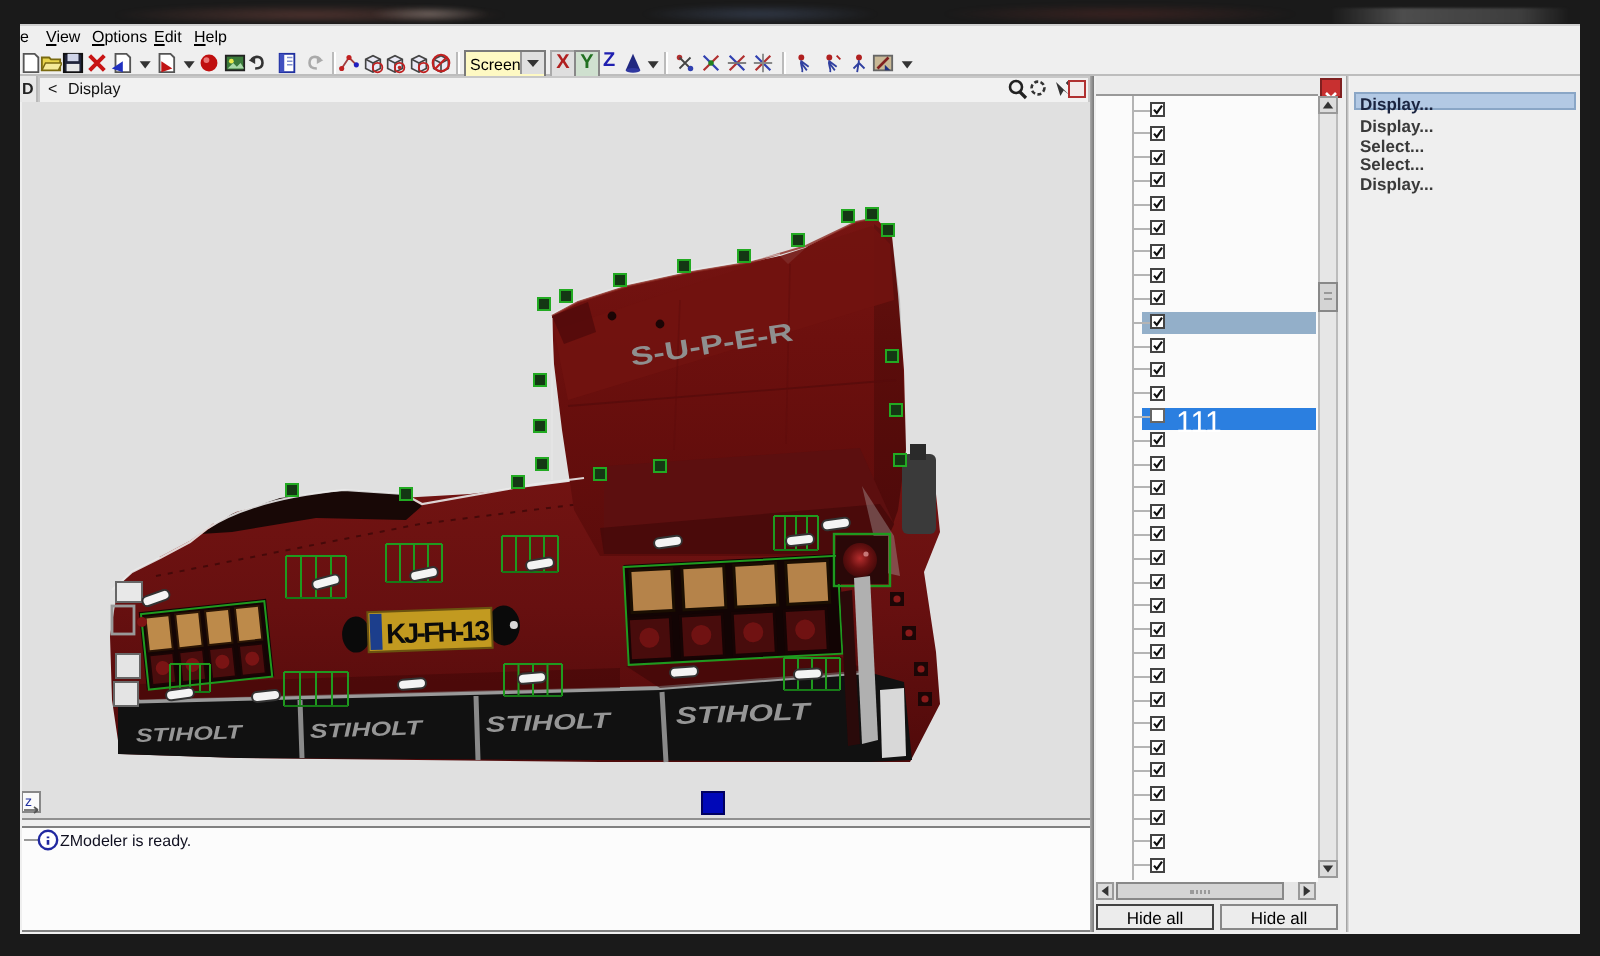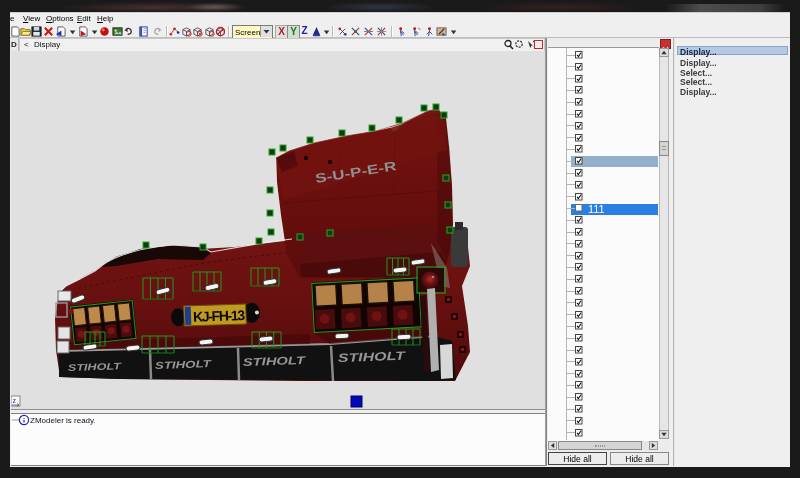--- a/index.html
+++ b/index.html
@@ -283,21 +283,21 @@
       <path d="M2 3.8l1.4 1.7L6 1.8" stroke="#111" stroke-width="1.1" fill="none"></path>
     </svg>
   </div>
 <div class="abs" style="left:571px;top:203.5px;width:87px;height:11px;background:#2b7fe0;"></div>
 <div class="abs" style="left:566px;top:207.9px;width:9px;height:1px;background:#b4b4b4;"></div>
 <div class="abs" style="left:575px;top:204.4px;width:9px;height:9px;">
     <svg width="8" height="8" style="position:absolute;left:0;top:0">
       <rect x="0.5" y="0.5" width="6.5" height="6.5" fill="#fff" stroke="#666"></rect>
     </svg>
   </div>
-<div class="abs" style="left:588px;top:203.4px;font-size:11px;color:#fff;">111</div>
+<div class="abs" style="left:588px;top:203.4px;font-size:15px;color:#fff;">111</div>
 <div class="abs" style="left:566px;top:219.7px;width:9px;height:1px;background:#b4b4b4;"></div>
 <div class="abs" style="left:575px;top:216.2px;width:9px;height:9px;">
     <svg width="8" height="8" style="position:absolute;left:0;top:0">
       <rect x="0.5" y="0.5" width="6.5" height="6.5" fill="#fff" stroke="#444"></rect>
       <path d="M2 3.8l1.4 1.7L6 1.8" stroke="#111" stroke-width="1.1" fill="none"></path>
     </svg>
   </div>
 <div class="abs" style="left:566px;top:231.5px;width:9px;height:1px;background:#b4b4b4;"></div>
 <div class="abs" style="left:575px;top:228.0px;width:9px;height:9px;">
     <svg width="8" height="8" style="position:absolute;left:0;top:0">

